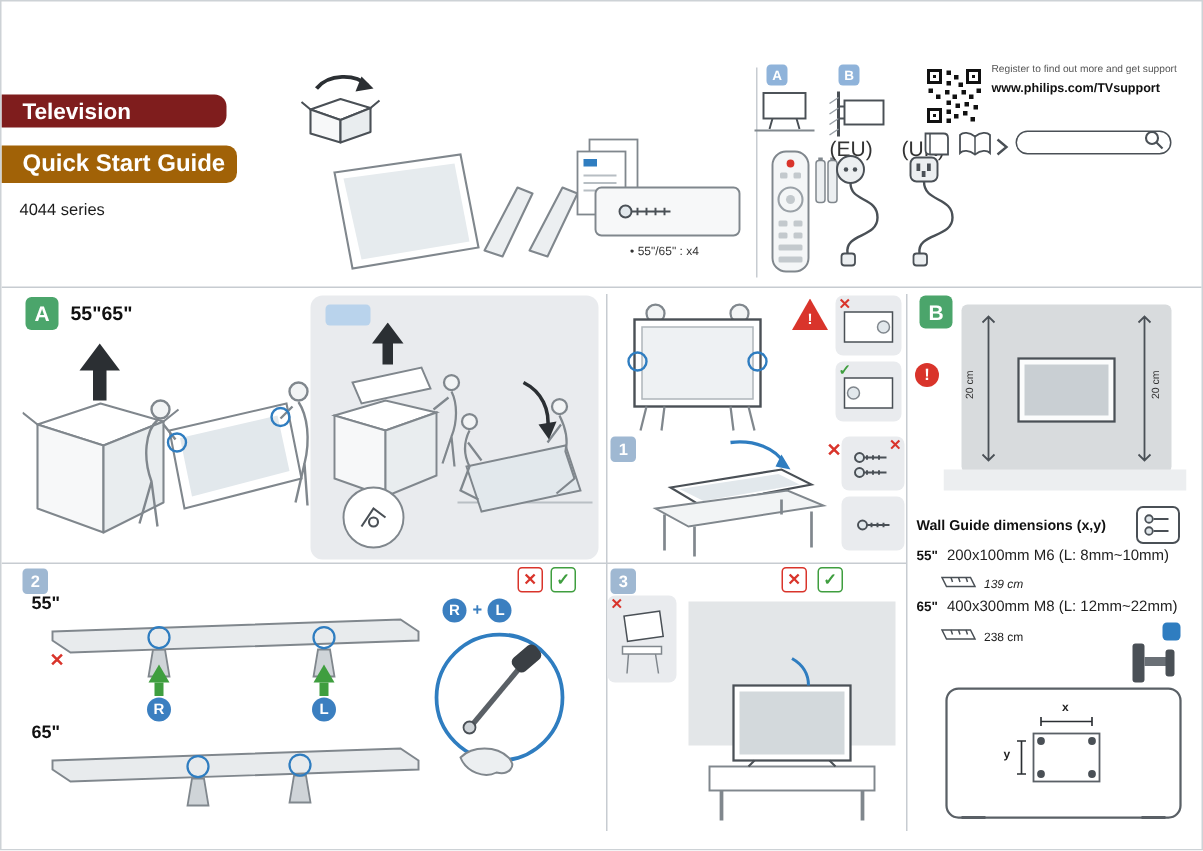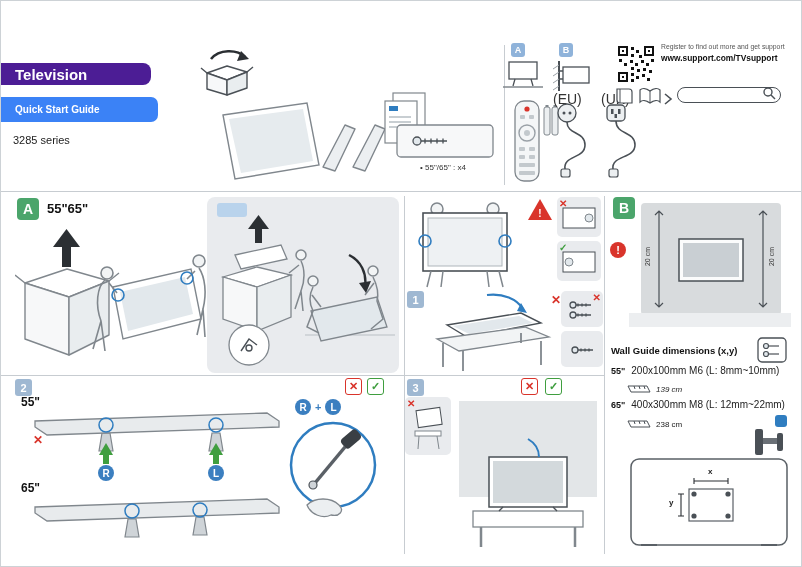--- a/index.html
+++ b/index.html
@@ -3,22 +3,22 @@
 <meta charset="utf-8">
 <style>
   *{box-sizing:border-box;margin:0;padding:0}
   body{font-family:"Liberation Sans",sans-serif;background:#fff}
   .page{position:relative;width:802px;height:567px;background:#fff;border:1px solid #cdd2d6;overflow:hidden}
   .abs{position:absolute}
   .hline{position:absolute;height:1px;background:#c7ccd1}
   .vline{position:absolute;width:1px;background:#c7ccd1}
   .logo-card{width:132px;height:40px;background:#fff;box-shadow:1px 2px 6px rgba(0,0,0,.3);display:flex;align-items:center;justify-content:center;color:#0b63a8;font-weight:bold;font-size:23px;letter-spacing:.5px}
   .banner{color:#fff;font-weight:bold;display:flex;align-items:center;padding-left:14px}
-  .banner-dark{height:22px;background:#4c1d95;font-size:15px;border-radius:0 8px 8px 0}
-  .banner-light{height:25px;background:#3b82f6;font-size:10px;border-radius:0 7px 7px 0}
+  .banner-dark{height:22px;background:#7f1d1d;font-size:15px;border-radius:0 8px 8px 0}
+  .banner-light{height:25px;background:#a16207;font-size:16px;border-radius:0 7px 7px 0}
   .series{font-size:11px;color:#1c1c1c}
   .note{font-size:8px;color:#333;text-align:center}
   .badge-mini{width:14px;height:14px;border-radius:3px;background:#8fb3da;color:#fff;font-size:9px;font-weight:bold;display:flex;align-items:center;justify-content:center}
   .badge-section{width:22px;height:22px;border-radius:4px;background:#4ba56b;color:#fff;font-size:14px;font-weight:bold;display:flex;align-items:center;justify-content:center}
   .badge-step{width:17px;height:17px;border-radius:3px;background:#9fb8d2;color:#fff;font-size:11px;font-weight:bold;display:flex;align-items:center;justify-content:center}
   .sizes-label{font-size:13px;font-weight:bold;color:#111}
   .size-tag{font-size:12px;font-weight:bold;color:#111}
   .panel{position:absolute;background:#e9ebee;border-radius:8px}
   .inset{position:absolute;background:#e9ebee;border-radius:5px;display:flex;align-items:center;justify-content:center}
   .chip{position:absolute;background:#b9d3ec;border-radius:3px}
@@ -46,21 +46,21 @@
   .blue-chip{position:absolute;background:#2f7dc0;border-radius:3px}
   .xbig{font-size:12px}
 </style>
 </head>
 <body>
 
 <div class="page">
 
   <div class="abs banner banner-dark" style="left:0;top:62px;width:150px;">Television</div>
   <div class="abs banner banner-light" style="left:0;top:96px;width:157px;">Quick Start Guide</div>
-  <div class="abs series" style="left:12px;top:133px;">3285 series</div>
+  <div class="abs series" style="left:12px;top:133px;">4044 series</div>
 
   <div class="abs" style="left:198px;top:46px;">
     <svg width="58" height="50" viewBox="0 0 58 50">
       <g stroke="#4a5056" stroke-width="1.4" fill="#f7f8f9" stroke-linejoin="round">
         <path d="M8 26 L28 19 L48 25 L28 33 Z" fill="#fff"></path>
         <path d="M8 26 L8 42 L28 48 L28 33 Z"></path>
         <path d="M28 33 L48 25 L48 41 L28 48 Z" fill="#e9edef"></path>
         <path d="M8 26 L2 21 M48 25 L54 20" fill="none"></path>
       </g>
       <path d="M12 12 C20 2 38 2 46 10" stroke="#2b2f33" stroke-width="2.6" fill="none"></path>
@@ -206,21 +206,21 @@
         <rect x="14" y="28" width="3" height="3"></rect>
           <rect x="19" y="31" width="3" height="3"></rect>
           <rect x="25" y="29" width="3" height="3"></rect>
           <rect x="30" y="33" width="3" height="3"></rect>
           <rect x="14" y="34" width="3" height="3"></rect>
       </g>
     </svg>
   </div>
   <div class="abs" style="left:660px;top:42px;width:132px;">
     <div class="reg-line">Register to find out more and get support</div>
-    <div class="reg-url">www.support.com/TVsupport</div>
+    <div class="reg-url">www.philips.com/TVsupport</div>
   </div>
   <div class="abs" style="left:614px;top:86px;">
     <svg width="20" height="18">
         <path d="M2 2 L14 2 Q17 2 17 5 L17 16 L5 16 Q2 16 2 13 Z" fill="#fff" stroke="#4a5056" stroke-width="1.2"></path>
         <path d="M5 2 L5 16" stroke="#4a5056"></path>
       </svg>
   </div>
   <div class="abs" style="left:638px;top:86px;">
     <svg width="22" height="18">
         <path d="M11 4 C7 1 3 1 1 3 L1 15 C3 13 7 13 11 16 C15 13 19 13 21 15 L21 3 C19 1 15 1 11 4 Z" fill="#fff" stroke="#4a5056" stroke-width="1.2"></path>

